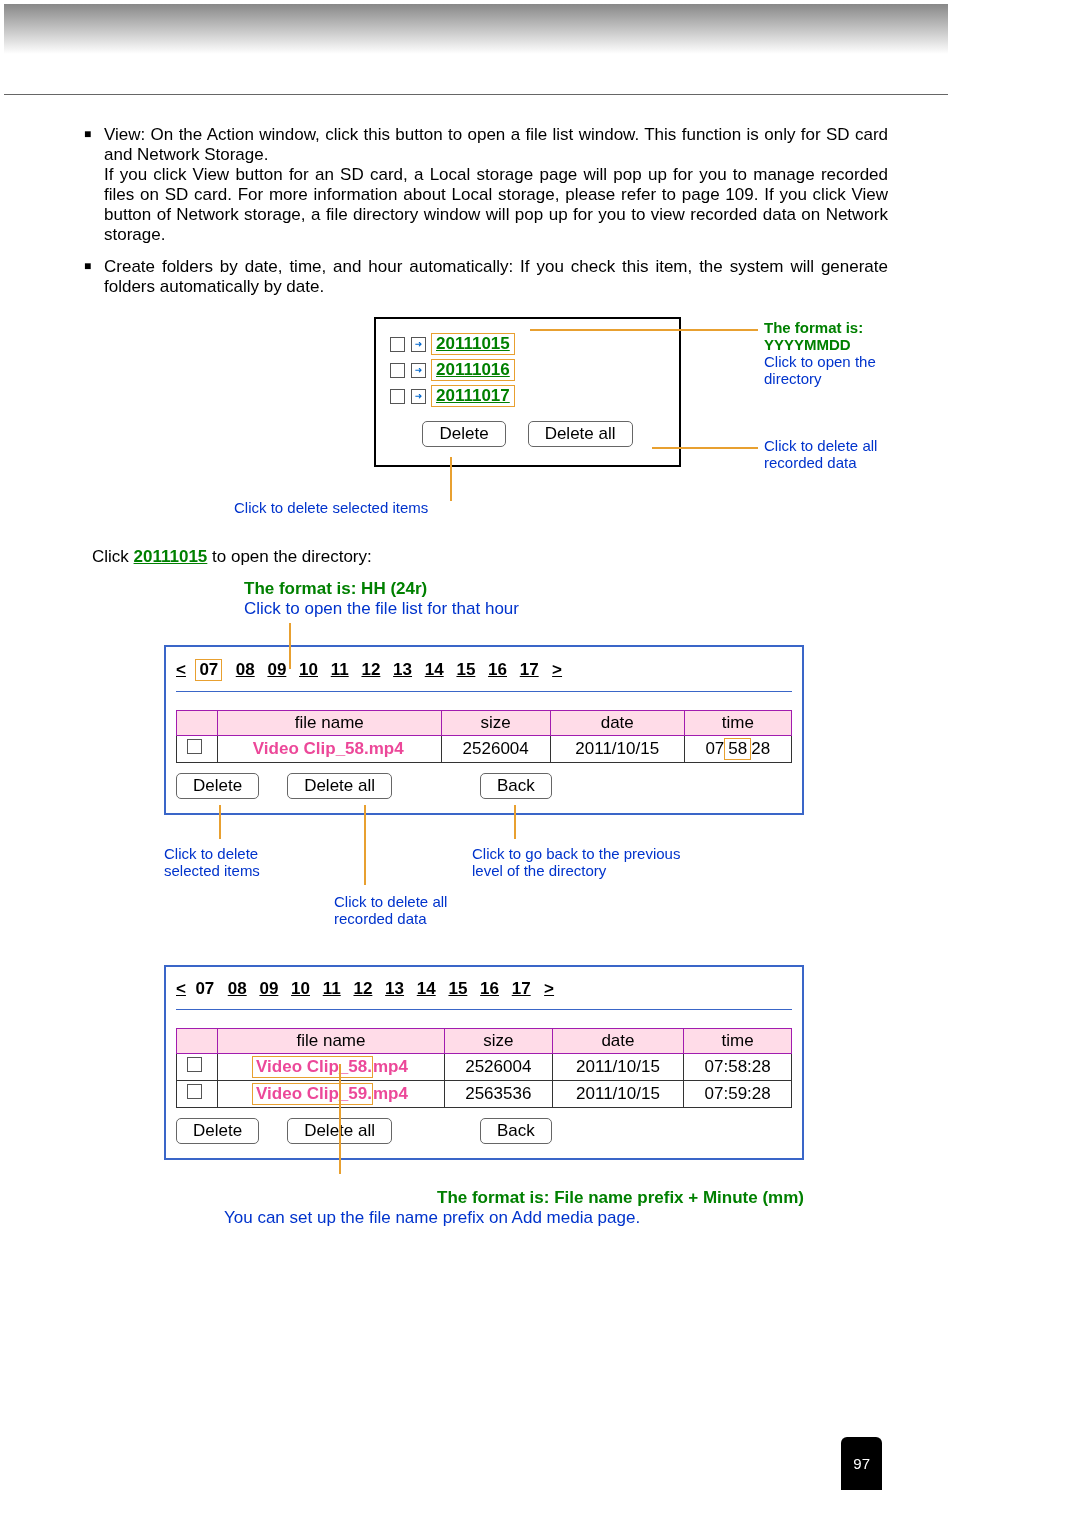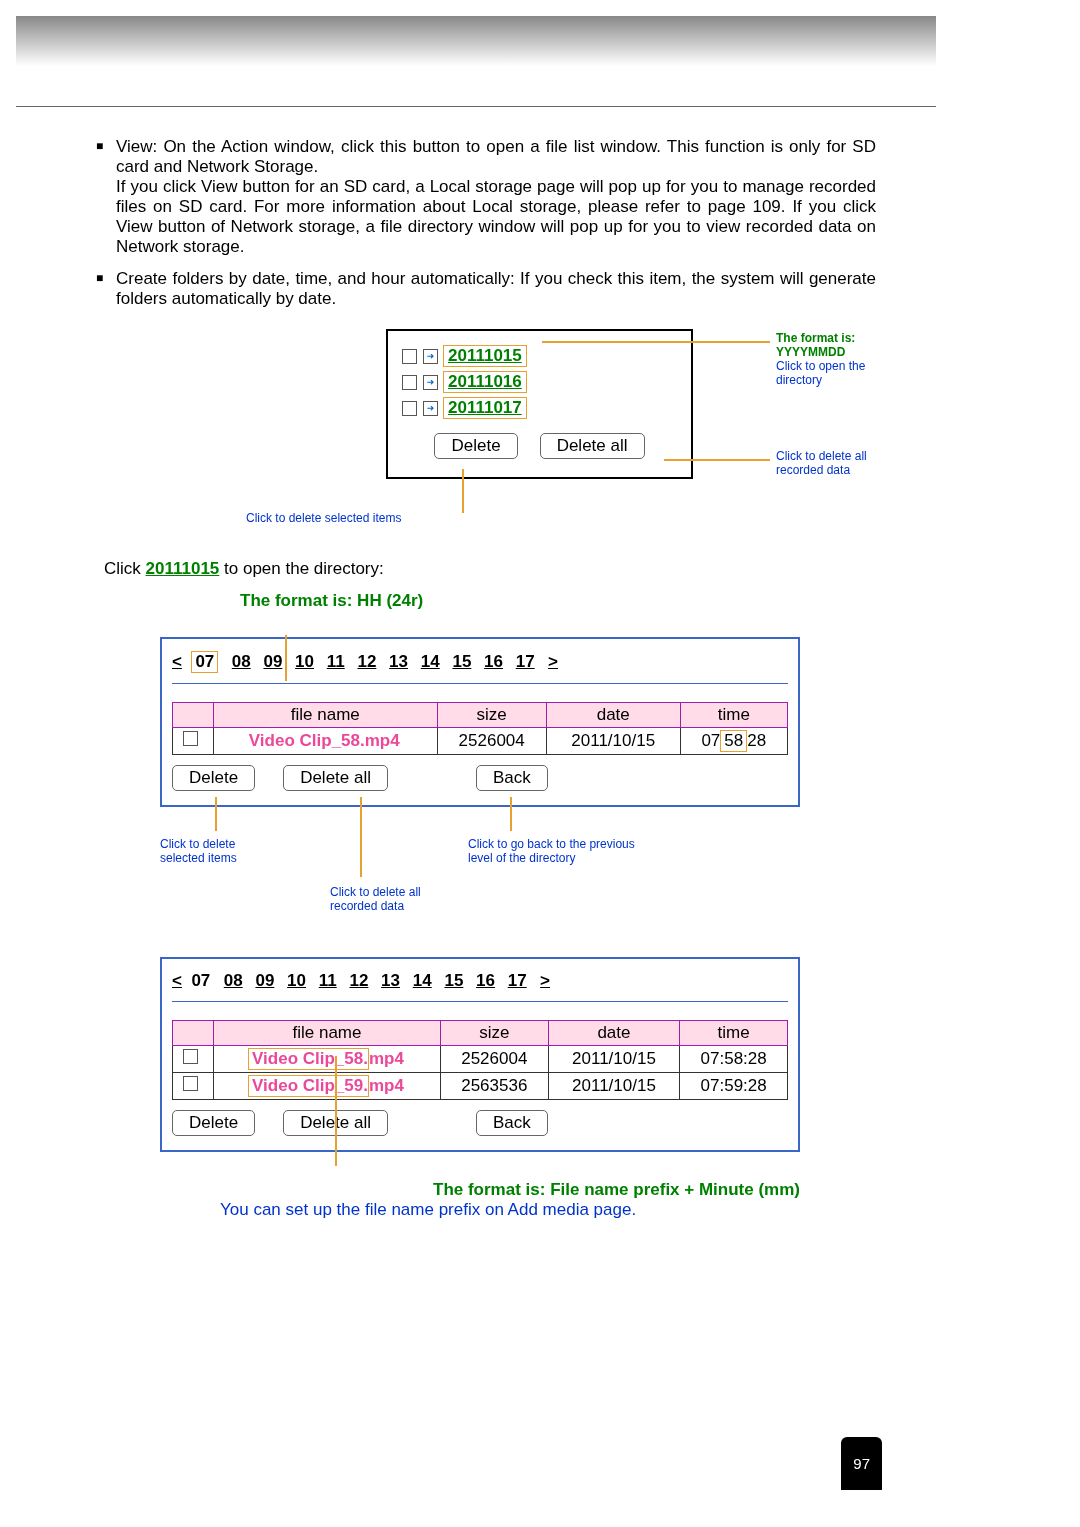--- a/index.html
+++ b/index.html
@@ -6,21 +6,21 @@
     margin: 0;
     font-family: Arial, Helvetica, sans-serif;
     font-size: 17px;
     color: #000;
     background: #fff;
   }
   .page {
     width: 952px;
     min-height: 1527px;
     position: relative;
-    padding: 16px;
+    padding: 4px;
     box-sizing: border-box;
   }
   .top-grad {
     height: 50px;
     background: linear-gradient(to bottom, #888, #fff);
   }
   .hr {
     border-top: 1px solid #666;
     margin-top: 40px;
   }
@@ -96,30 +96,30 @@
     display: inline-block;
     border: 1px solid #666;
     border-radius: 5px;
     padding: 2px 16px;
     font-size: 17px;
     background: #fff;
   }
   .btnrow { margin-top: 14px; display:flex; gap:22px; justify-content:center;}
   .ann-green { color: #008000; font-weight: bold; }
   .ann-blue { color: #0033cc; }
-  .ann { position:absolute; font-size:12px; }
+  .ann { position:absolute; font-size:15px; }
   .line { position:absolute; background:#e8a030; }
   .clickopen {
     margin-top: 30px;
     margin-left: 8px;
   }
   .clickopen a { color:#008000; font-weight:bold; text-decoration:underline;}
   .diagram2 {
     position: relative;
-    margin-left: 64px;
+    margin-left: 80px;
     margin-top: 12px;
     width: 640px;
   }
   .d2-label-top { margin-left:80px; }
   .panel {
     border: 2px solid #3a66c8;
     padding: 12px 10px 14px 10px;
     background:#fff;
   }
   .hours {
@@ -215,20 +215,21 @@
       <div class="ann ann-blue" style="left:-40px; top:182px;">Click to delete selected items</div>
     </div>
 
     <div class="clickopen">
       <span>Click </span><a>20111015</a><span> to open the directory:</span>
     </div>
 
     <div class="diagram2">
       <div class="d2-label-top">
         <div class="ann-green" style="font-weight:bold;">The format is: HH (24r)</div>
+        <div class="ann-blue">Click to open the file list for that hour</div>
       </div>
       <div class="line" style="left:125px; top:44px; width:2px; height:46px;"></div>
 
       <div class="panel" style="margin-top:26px;">
         <div class="hours">
           <span class="nav">&lt;</span>
           &nbsp;<span class="hbox"><span class="cur">07</span></span>
           &nbsp;<span class="h-link">08</span>
           <span class="h-link">09</span>
           <span class="h-link">10</span>

